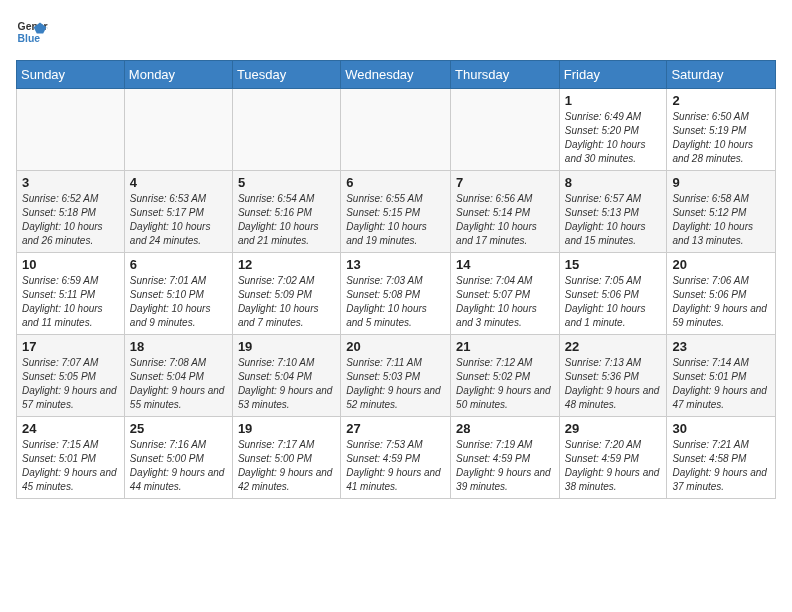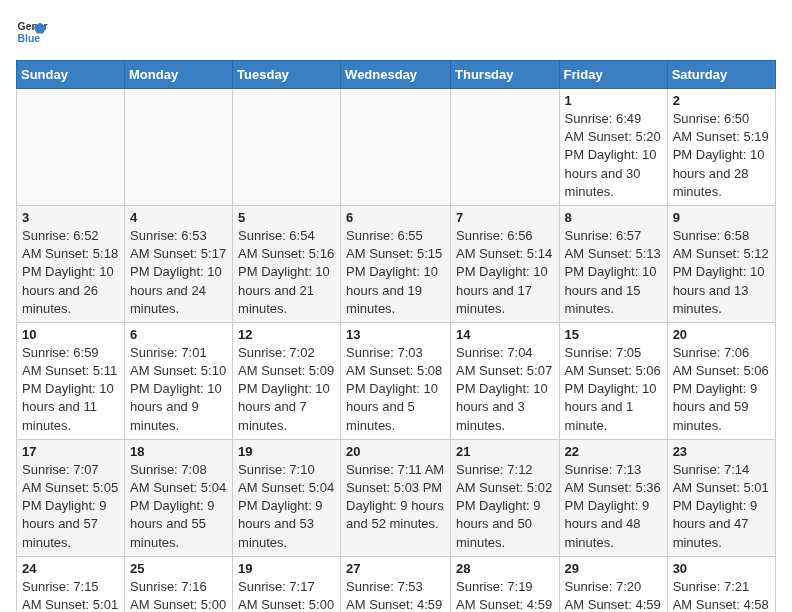--- a/index.html
+++ b/index.html
@@ -42,21 +42,21 @@
       width: 100%;
       border-collapse: collapse;
       font-size: 11px;
     }
     thead tr th {
       background-color: #3a7fc1;
       color: #fff;
       padding: 6px 4px;
       text-align: left;
       font-size: 13px;
-      font-weight: bold;
+      font-weight: normal;
       border: 1px solid #2d6aa0;
     }
     tbody tr td {
       vertical-align: top;
       padding: 4px 5px;
       border: 1px solid #ccc;
       width: 113px;
       min-height: 70px;
       background: #fff;
     }
@@ -67,23 +67,24 @@
       background: #f9f9f9;
     }
     .day-number {
       font-size: 13px;
       font-weight: bold;
       color: #222;
       display: block;
       margin-bottom: 2px;
     }
     .day-detail {
-      font-size: 13px;
+      font-size: 10px;
       color: #333;
       line-height: 1.4;
+      font-style: italic;
     }
   </style>
 </head>
 <body>
 
 <div class="header-area">
   <div class="logo">
     <svg class="logo-icon" viewBox="0 0 40 40" xmlns="http://www.w3.org/2000/svg">
       <text x="2" y="18" font-size="13" font-weight="bold" fill="#333">General</text>
       <text x="2" y="32" font-size="13" font-weight="bold" fill="#3a7fc1">Blue</text>

